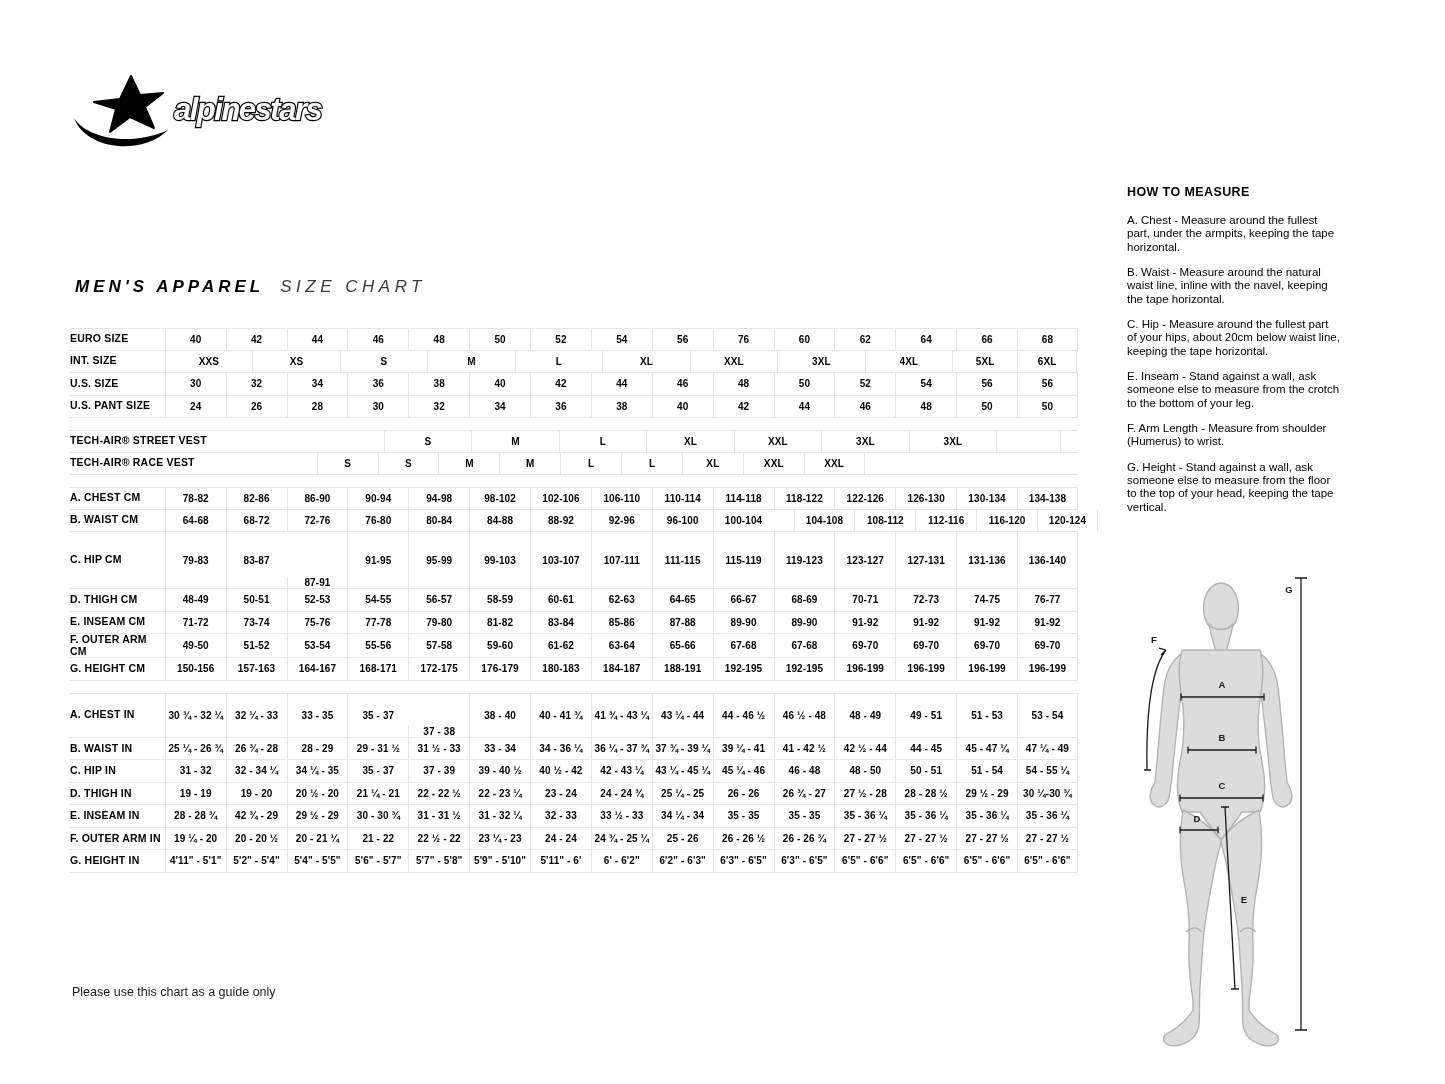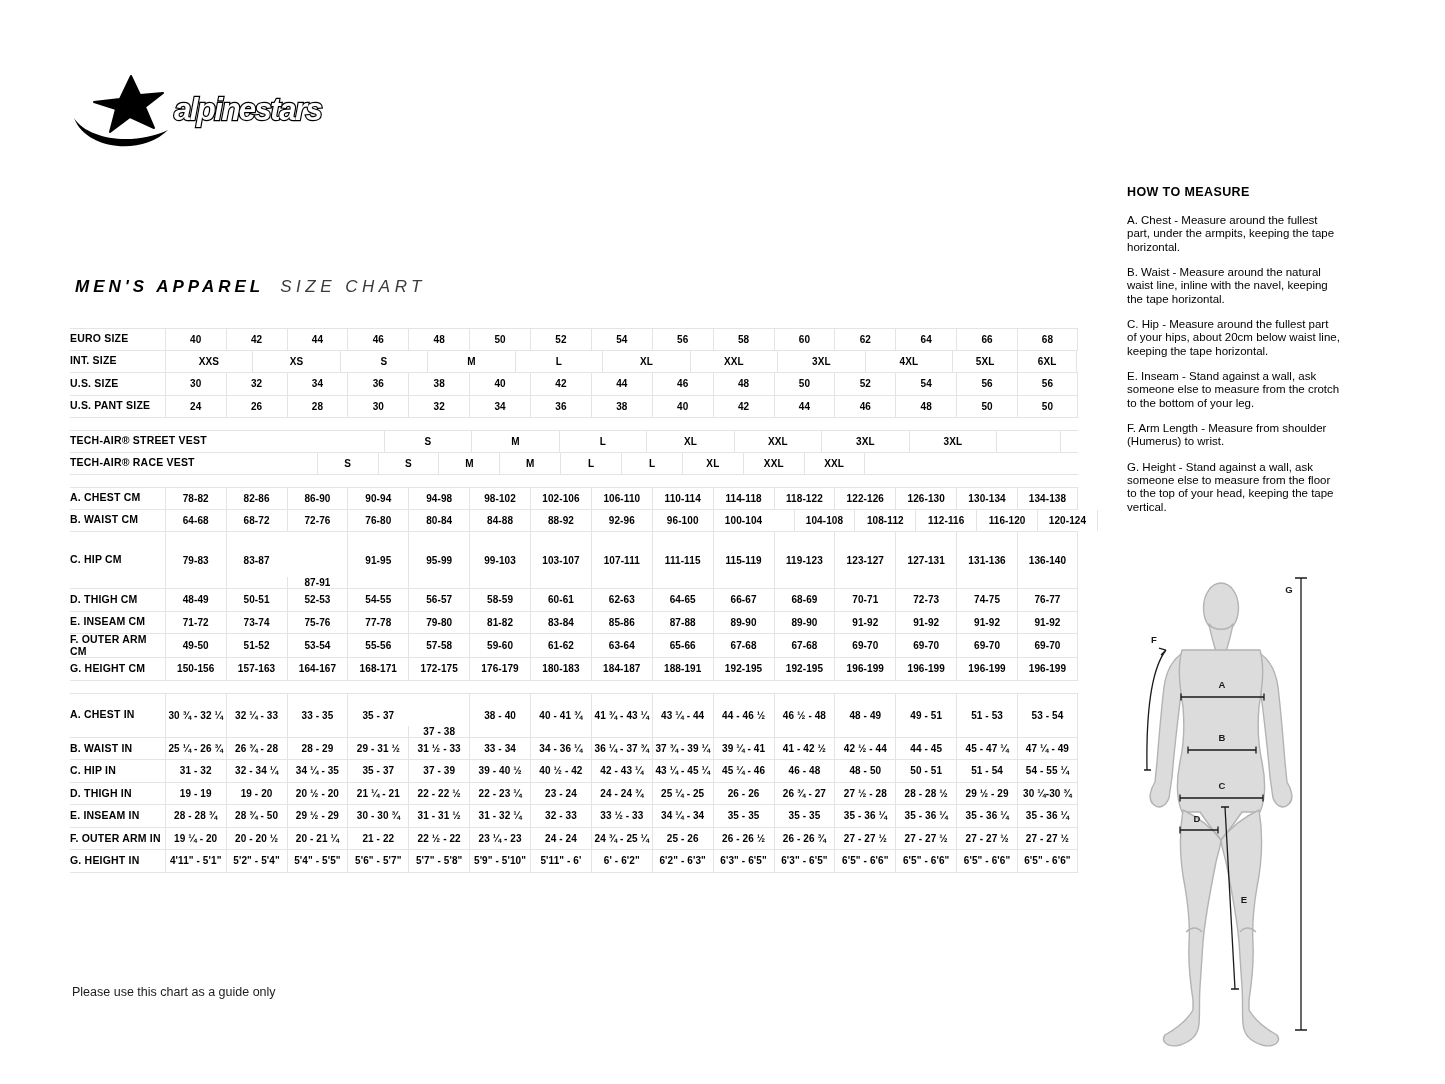--- a/index.html
+++ b/index.html
@@ -60,21 +60,21 @@
           <div class="tbl-label">EURO SIZE</div>
           <div class="tbl-cell" style="flex: 0 0 6.04%;">40</div>
           <div class="tbl-cell" style="flex: 0 0 6.04%;">42</div>
           <div class="tbl-cell" style="flex: 0 0 6.04%;">44</div>
           <div class="tbl-cell" style="flex: 0 0 6.04%;">46</div>
           <div class="tbl-cell" style="flex: 0 0 6.04%;">48</div>
           <div class="tbl-cell" style="flex: 0 0 6.04%;">50</div>
           <div class="tbl-cell" style="flex: 0 0 6.04%;">52</div>
           <div class="tbl-cell" style="flex: 0 0 6.04%;">54</div>
           <div class="tbl-cell" style="flex: 0 0 6.04%;">56</div>
-          <div class="tbl-cell" style="flex: 0 0 6.04%;">58</div>
+          <div class="tbl-cell" style="flex: 0 0 6.04%;">76</div>
           <div class="tbl-cell" style="flex: 0 0 6.04%;">60</div>
           <div class="tbl-cell" style="flex: 0 0 6.04%;">62</div>
           <div class="tbl-cell" style="flex: 0 0 6.04%;">64</div>
           <div class="tbl-cell" style="flex: 0 0 6.04%;">66</div>
           <div class="tbl-cell" style="flex: 0 0 6.04%;">68</div>
         </div>
         <div class="tbl-row">
           <div class="tbl-label">INT. SIZE</div>
           <div class="tbl-cell" style="flex: 0 0 8.68%;">XXS</div>
           <div class="tbl-cell" style="flex: 0 0 8.68%;">XS</div>
@@ -349,21 +349,21 @@
           <div class="tbl-cell" style="flex: 0 0 6.04%;">26 - 26</div>
           <div class="tbl-cell" style="flex: 0 0 6.04%;">26 ¾ - 27</div>
           <div class="tbl-cell" style="flex: 0 0 6.04%;">27 ½ - 28</div>
           <div class="tbl-cell" style="flex: 0 0 6.04%;">28 - 28 ½</div>
           <div class="tbl-cell" style="flex: 0 0 6.04%;">29 ½ - 29</div>
           <div class="tbl-cell" style="flex: 0 0 6.04%;">30 ¼-30 ¾</div>
         </div>
         <div class="tbl-row">
           <div class="tbl-label">E. INSEAM IN</div>
           <div class="tbl-cell" style="flex: 0 0 6.04%;">28 - 28 ¾</div>
-          <div class="tbl-cell" style="flex: 0 0 6.04%;">28 ¾ - 50</div>
+          <div class="tbl-cell" style="flex: 0 0 6.04%;">42 ¾ - 29</div>
           <div class="tbl-cell" style="flex: 0 0 6.04%;">29 ½ - 29</div>
           <div class="tbl-cell" style="flex: 0 0 6.04%;">30 - 30 ¾</div>
           <div class="tbl-cell" style="flex: 0 0 6.04%;">31 - 31 ½</div>
           <div class="tbl-cell" style="flex: 0 0 6.04%;">31 - 32 ¼</div>
           <div class="tbl-cell" style="flex: 0 0 6.04%;">32 - 33</div>
           <div class="tbl-cell" style="flex: 0 0 6.04%;">33 ½ - 33</div>
           <div class="tbl-cell" style="flex: 0 0 6.04%;">34 ¼ - 34</div>
           <div class="tbl-cell" style="flex: 0 0 6.04%;">35 - 35</div>
           <div class="tbl-cell" style="flex: 0 0 6.04%;">35 - 35</div>
           <div class="tbl-cell" style="flex: 0 0 6.04%;">35 - 36 ¼</div>

